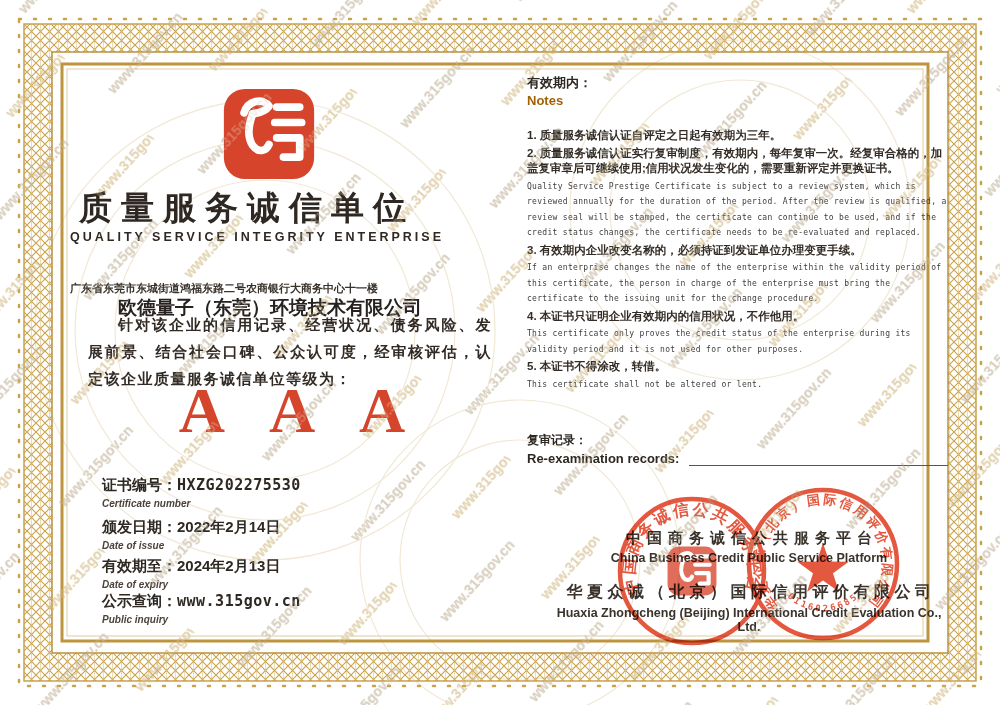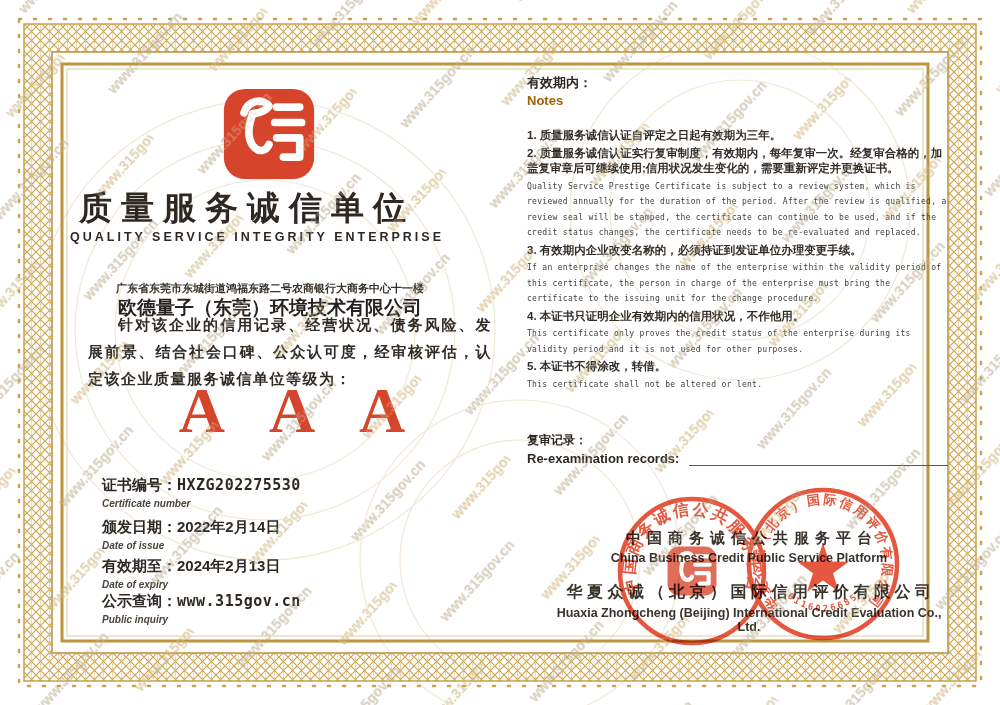--- a/index.html
+++ b/index.html
@@ -10,21 +10,21 @@
   .wm-overlay{position:absolute;left:0;top:0;opacity:.35;pointer-events:none;}
 
   
   .logo{position:absolute;left:221px;top:86px;width:96px;height:96px;}
   .title-cn{position:absolute;left:70px;top:186px;width:400px;text-align:left;
             font-size:33px;font-weight:bold;letter-spacing:9px;padding-left:9px;color:#2f2822;}
   .title-en{position:absolute;left:70px;top:230px;width:400px;
             font-size:12.5px;font-weight:bold;letter-spacing:3px;color:#2f2822;}
   .company{position:absolute;left:70px;top:247px;width:400px;text-align:center;
            font-size:19px;font-weight:bold;color:#272220;margin-top:48px;}
-  .address{position:absolute;left:70px;top:281px;width:400px;text-align:center;
+  .address{position:absolute;left:70px;top:281px;width:400px;
            font-size:11px;font-weight:bold;color:#3a332c;}
   .statement{position:absolute;left:88px;top:311px;width:404px;font-size:15px;font-weight:bold;
              line-height:27px;letter-spacing:1.5px;text-indent:2em;text-align:justify;color:#322b25;}
   .rating{position:absolute;left:70px;top:374px;width:400px;text-align:center;
           font-family:"Liberation Serif",serif;font-weight:bold;font-size:64px;
           letter-spacing:44px;padding-left:44px;color:#d5452b;}
   .field{position:absolute;left:102px;}
   .field .cnrow{font-size:15px;font-weight:bold;color:#2e2823;}
   .field .cnrow .val{font-family:"DejaVu Sans Mono",monospace;font-weight:bold;letter-spacing:.5px;}
   .field .enrow{font-size:10px;font-weight:bold;color:#4a433b;margin-top:3px;font-style:italic;}

